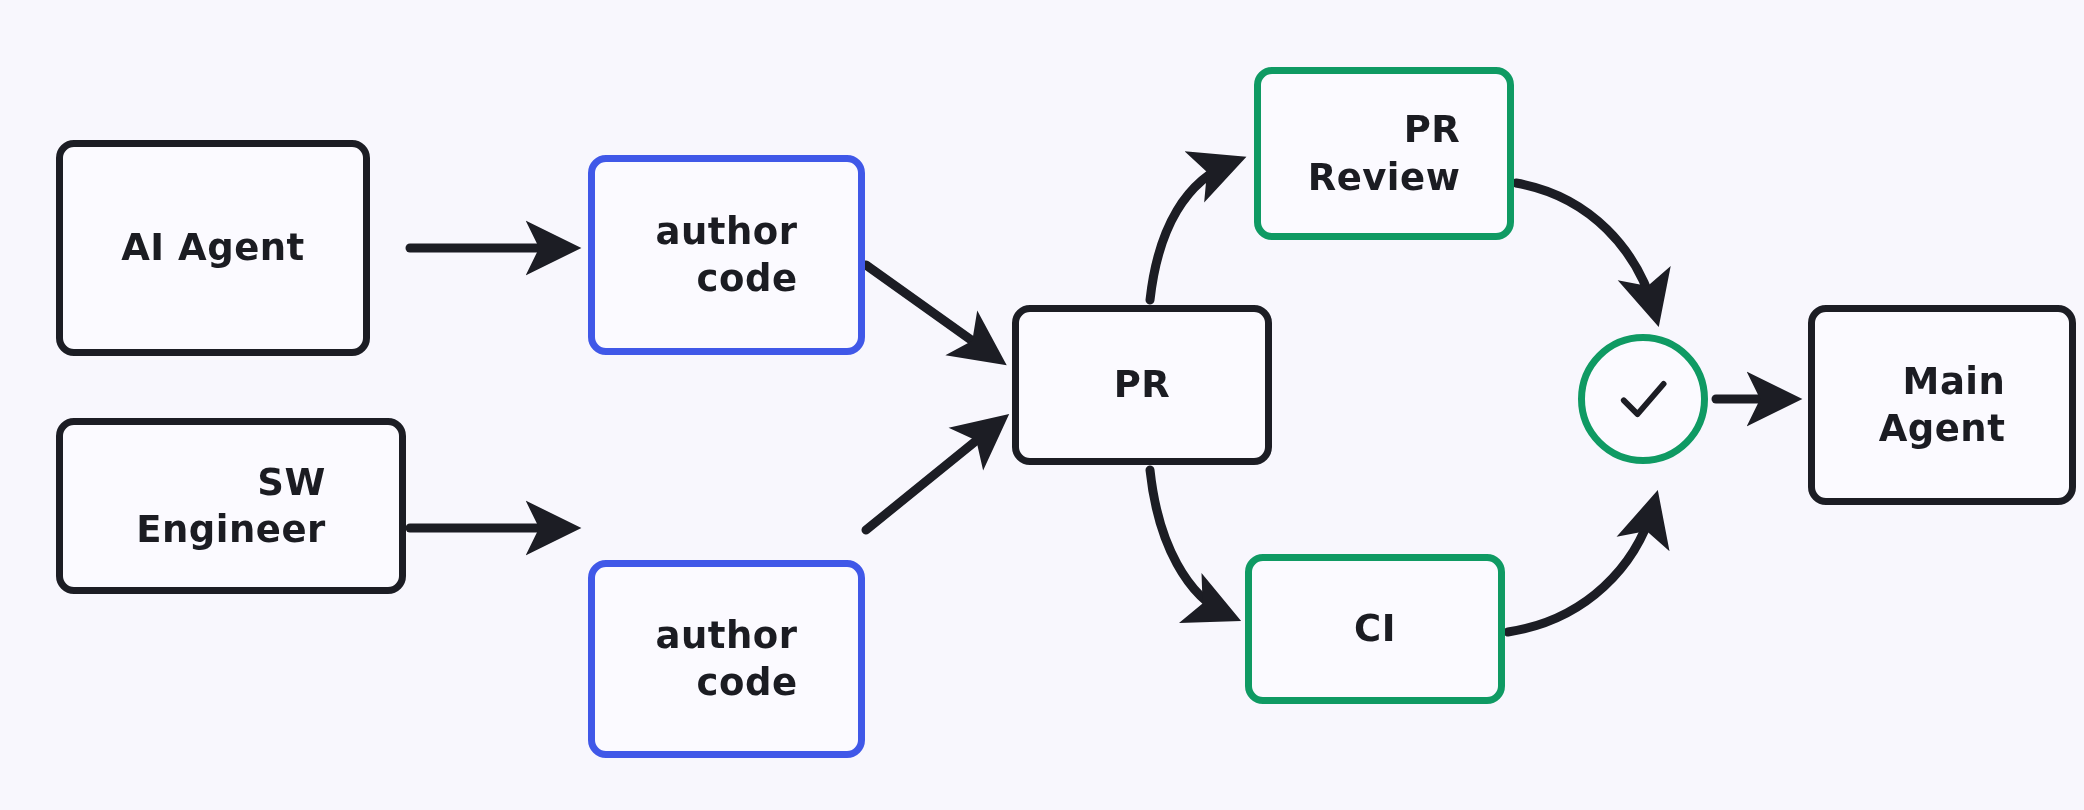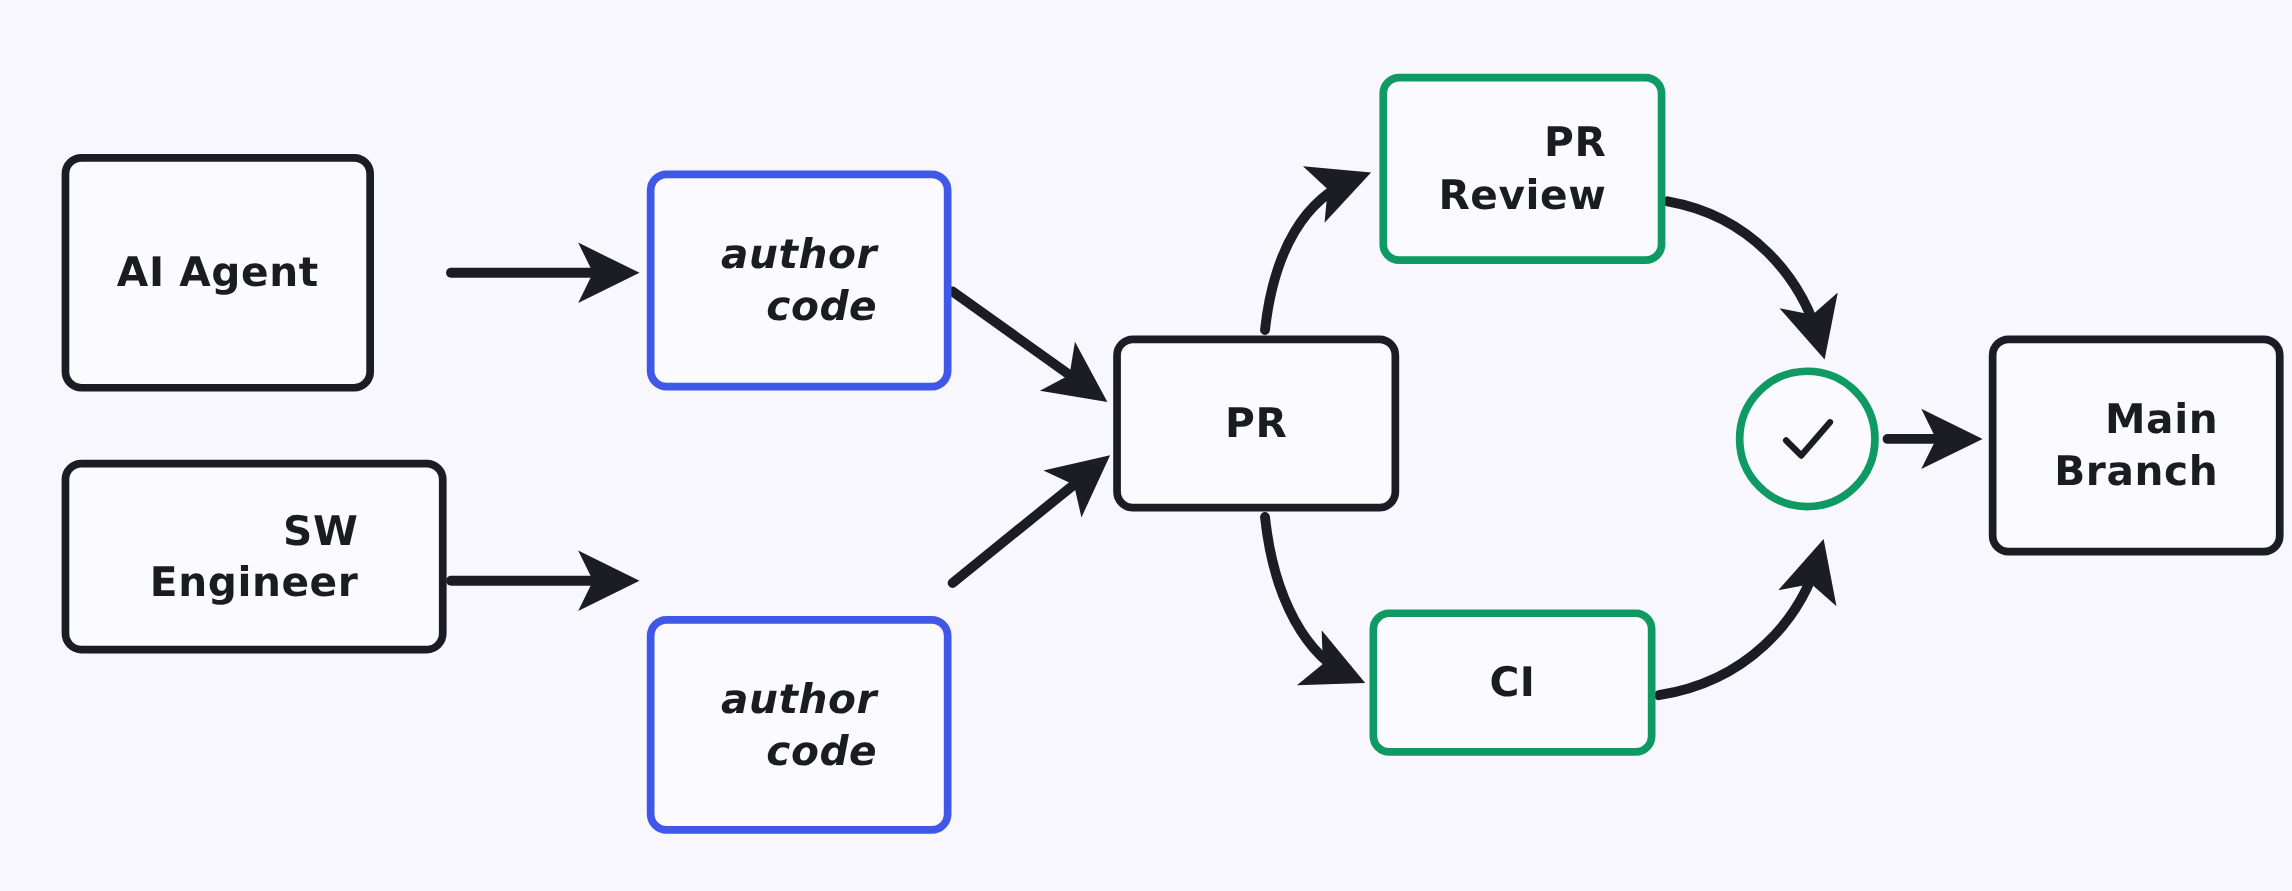--- a/index.html
+++ b/index.html
@@ -41,21 +41,20 @@
     white-space: pre-line;
     display: block;
   }
   .n-dark {
     border: 7px solid #1c1d24;
     border-radius: 18px;
   }
   .n-blue {
     border: 7px solid #4058e8;
     border-radius: 18px;
-    font-style: italic;
   }
   .n-green {
     border: 7px solid #0f9a63;
     border-radius: 18px;
   }
   .check-node {
     position: absolute;
     box-sizing: border-box;
     border: 7px solid #0f9a63;
     border-radius: 50%;
@@ -85,21 +84,21 @@
       <path d="M 866,265 L 995,357"></path>
       <path d="M 866,530 L 998,423"></path>
       <path d="M 1150,300 C 1158,228 1186,180 1233,162"></path>
       <path d="M 1150,470 C 1158,545 1188,597 1228,615"></path>
       <path d="M 1516,183 C 1590,196 1638,250 1655,313"></path>
       <path d="M 1508,632 C 1586,620 1637,566 1654,504"></path>
       <path d="M 1716,399 L 1788,399"></path>
     </g>
   </svg>
 
-  <div class="node n-dark" style="left:56px; top:140px; width:284px; height:216px; font-size:37px;">
+  <div class="node n-dark" style="left:56px; top:140px; width:314px; height:216px; font-size:37px;">
     <span class="label">AI Agent</span>
   </div>
 
   <div class="node n-dark" style="left:56px; top:418px; width:350px; height:176px; font-size:37px;">
     <span class="label">SW
 Engineer</span>
   </div>
 
   <div class="node n-blue" style="left:588px; top:155px; width:277px; height:200px; font-size:37px;">
     <span class="label">author
@@ -113,30 +112,30 @@
 
   <div class="node n-dark" style="left:1012px; top:305px; width:260px; height:160px; font-size:37px;">
     <span class="label">PR</span>
   </div>
 
   <div class="node n-green" style="left:1254px; top:67px; width:260px; height:173px; font-size:37px;">
     <span class="label">PR
 Review</span>
   </div>
 
-  <div class="node n-green" style="left:1245px; top:554px; width:260px; height:133px; font-size:37px;">
+  <div class="node n-green" style="left:1245px; top:554px; width:260px; height:150px; font-size:37px;">
     <span class="label">CI</span>
   </div>
 
   <div class="check-node" style="left:1578px; top:334px; width:130px; height:130px;">
     <span>
       <svg width="66" height="66" viewBox="0 0 24 24" fill="none" stroke="#1c1d24" stroke-width="2.1" stroke-linecap="round" stroke-linejoin="round">
         <path d="M5 12.5 L10 17.5 L19.5 6.5"></path>
       </svg>
     </span>
   </div>
 
   <div class="node n-dark" style="left:1808px; top:305px; width:268px; height:200px; font-size:37px;">
     <span class="label">Main
-Branch</span>
+Agent</span>
   </div>
 
 </div>
 
 </body></html>

